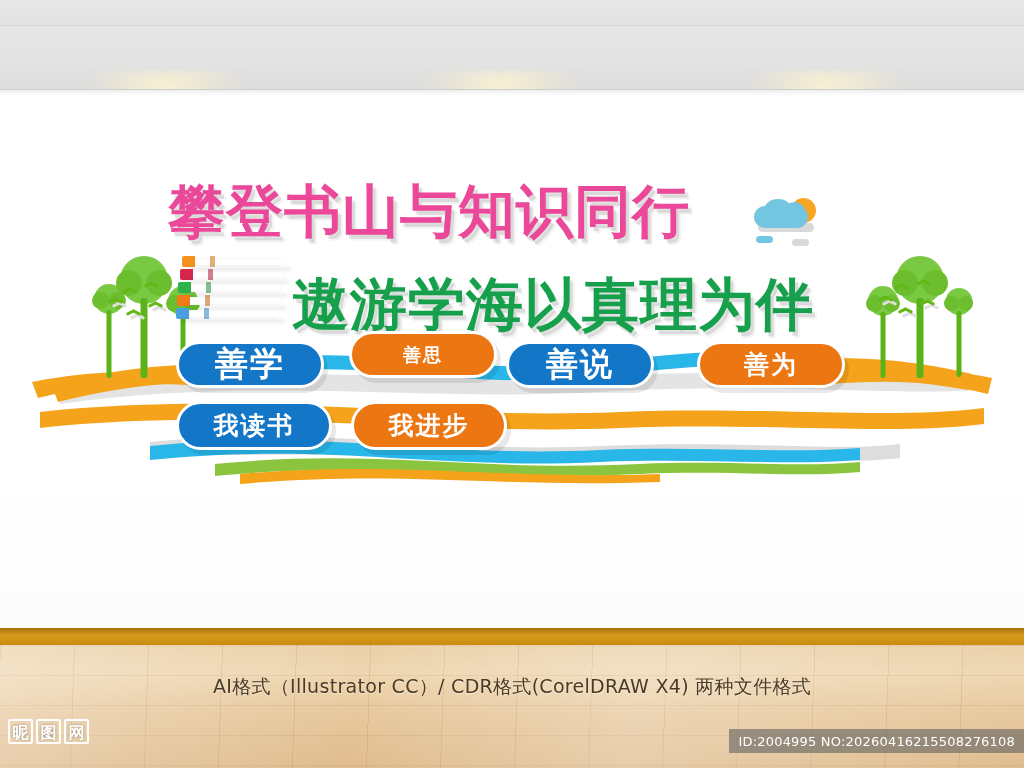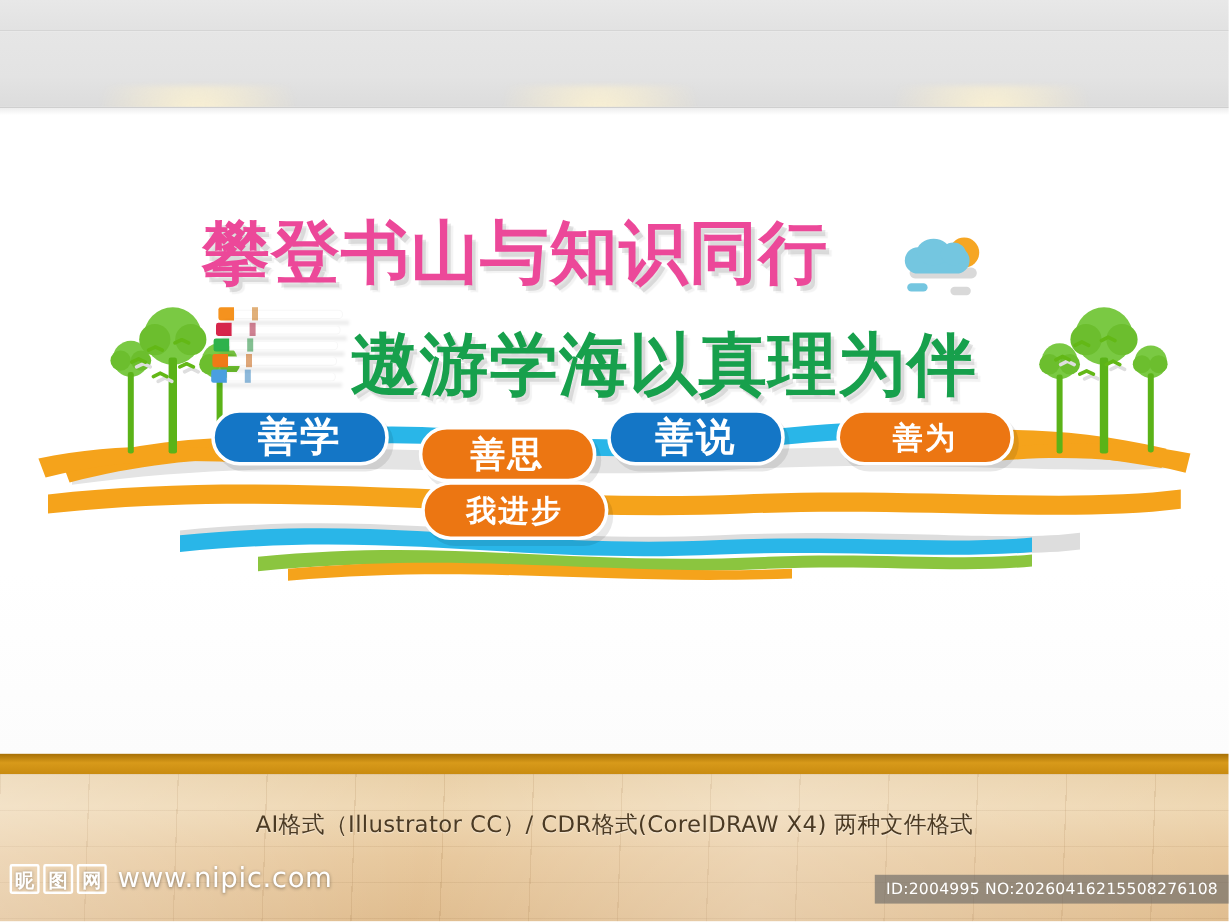--- a/index.html
+++ b/index.html
@@ -354,46 +354,48 @@
     <div class="cloud-a"></div>
     <div class="cloud-b"></div>
     <div class="cloud-c"></div>
     <div class="mini-cloud" style="left:8px;top:40px;width:17px;background:#74c6e0"></div>
     <div class="mini-cloud" style="left:44px;top:43px;width:17px;background:#d9d9d9"></div>
   </div>
 
   <div class="pillbtn blue" style="left:176px;top:341px;width:148px;height:47px;font-size:33px">
       <span>善学</span>
     </div>
-  <div class="pillbtn orange" style="left:349px;top:355px;width:148px;height:47px;font-size:29px">
+  <div class="pillbtn orange" style="left:349px;top:331px;width:148px;height:47px;font-size:18px">
       <span>善思</span>
     </div>
   <div class="pillbtn blue" style="left:506px;top:341px;width:148px;height:47px;font-size:32px">
       <span>善说</span>
     </div>
   <div class="pillbtn orange" style="left:697px;top:341px;width:148px;height:47px;font-size:25px">
       <span>善为</span>
     </div>
 
+  <div class="pillbtn blue" style="left:176px;top:401px;width:156px;height:49px;font-size:25px">
+      <span>我读书</span>
+    </div>
   <div class="pillbtn orange" style="left:351px;top:401px;width:156px;height:49px;font-size:25px">
       <span>我进步</span>
     </div>
 
   <div class="floor">
     <div class="skirting"></div>
     <div class="floor-planks"></div>
     <div class="floor-sheen"></div>
   </div>
 
   <div class="foot-line l1">AI格式（Illustrator CC）/ CDR格式(CorelDRAW X4) 两种文件格式</div>
 
   <div class="watermark">
     <div class="wm-logo">
       <span>昵</span>
       <span>图</span>
       <span>网</span>
     </div>
-    <div class="wm-url">www.nipic.com</div>
   </div>
 
   <div class="idtag">ID:2004995 NO:20260416215508276108</div>
 
 </div>
 
 </body></html>

